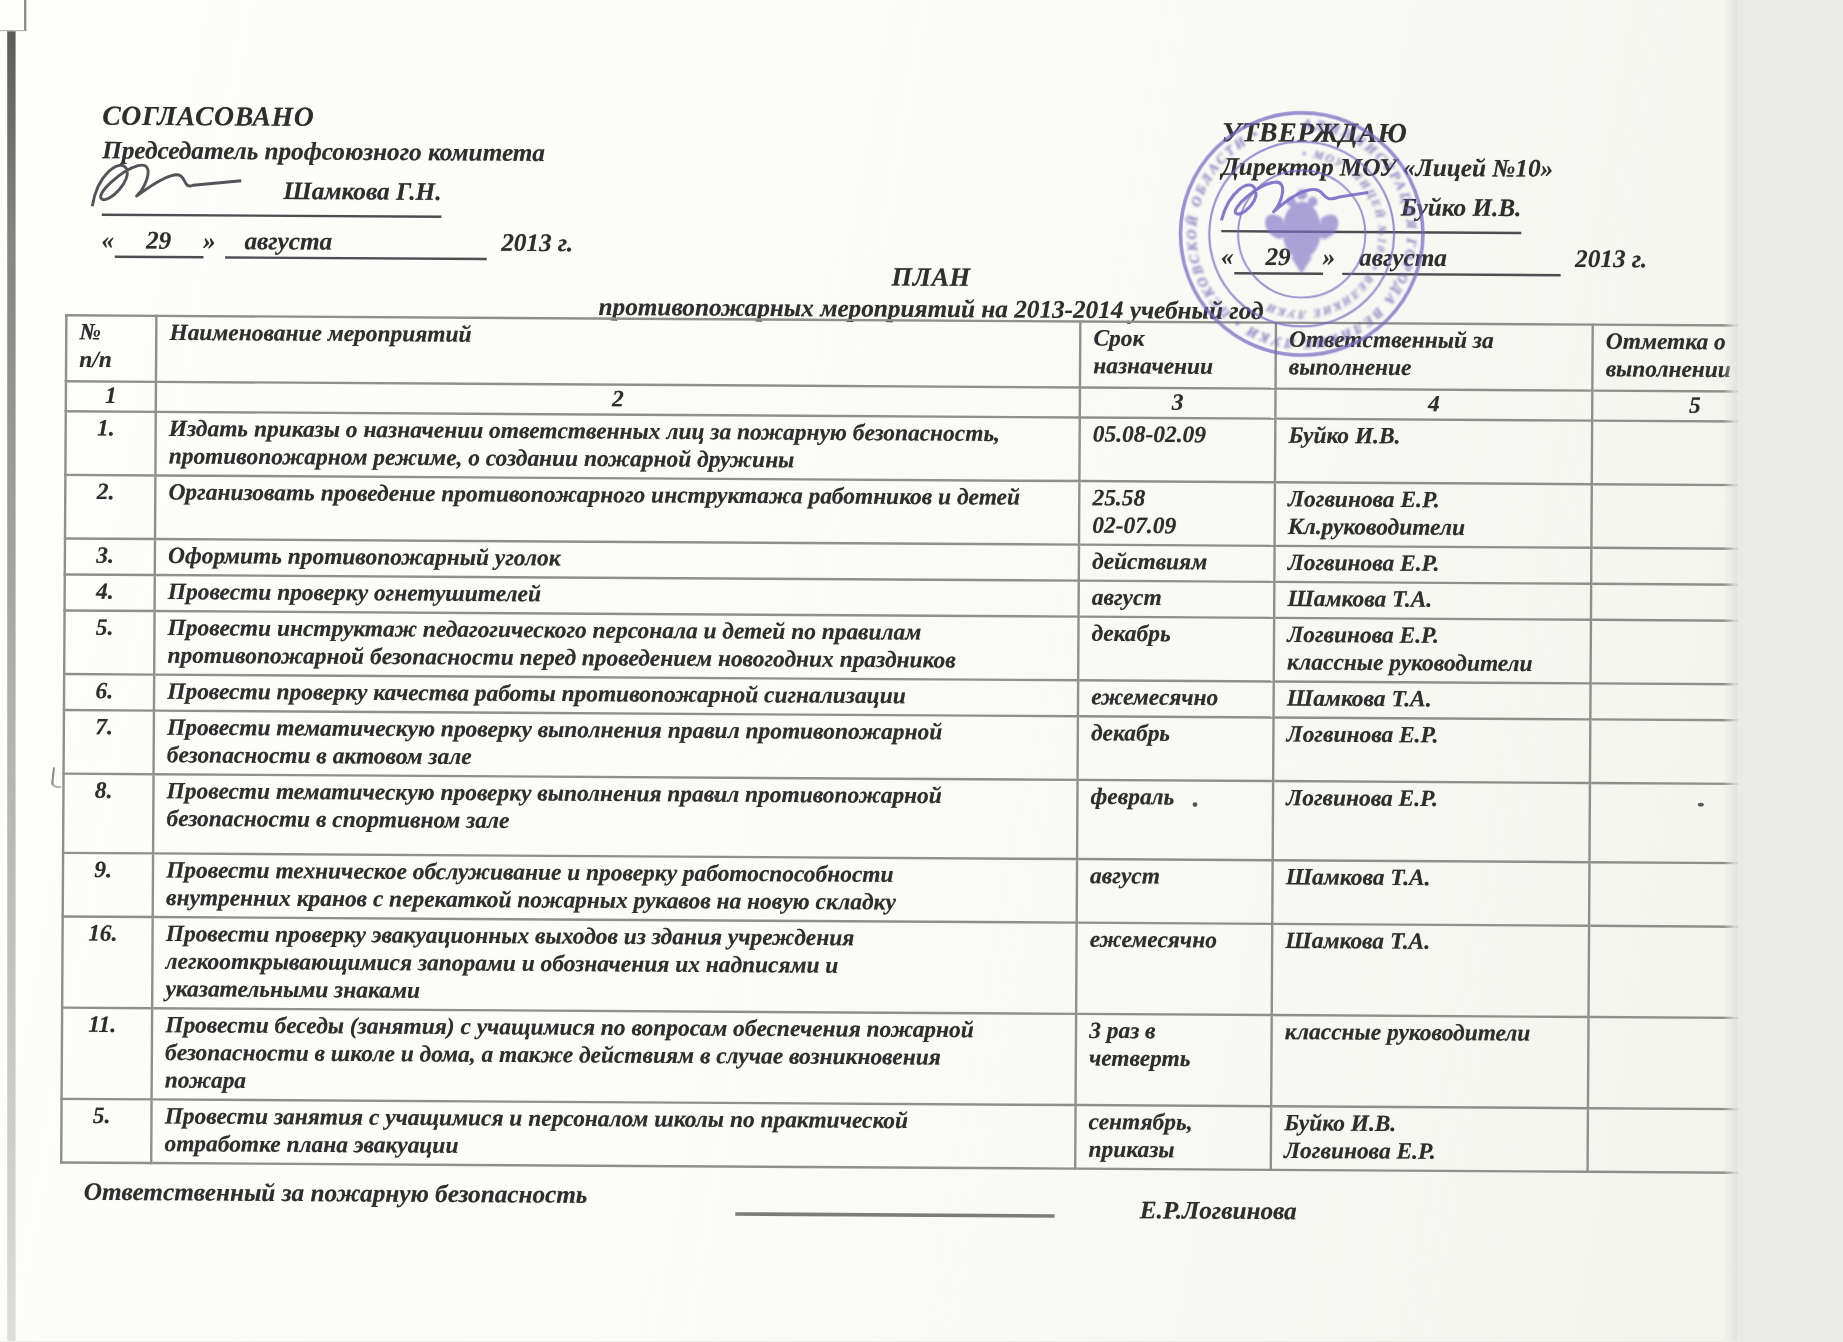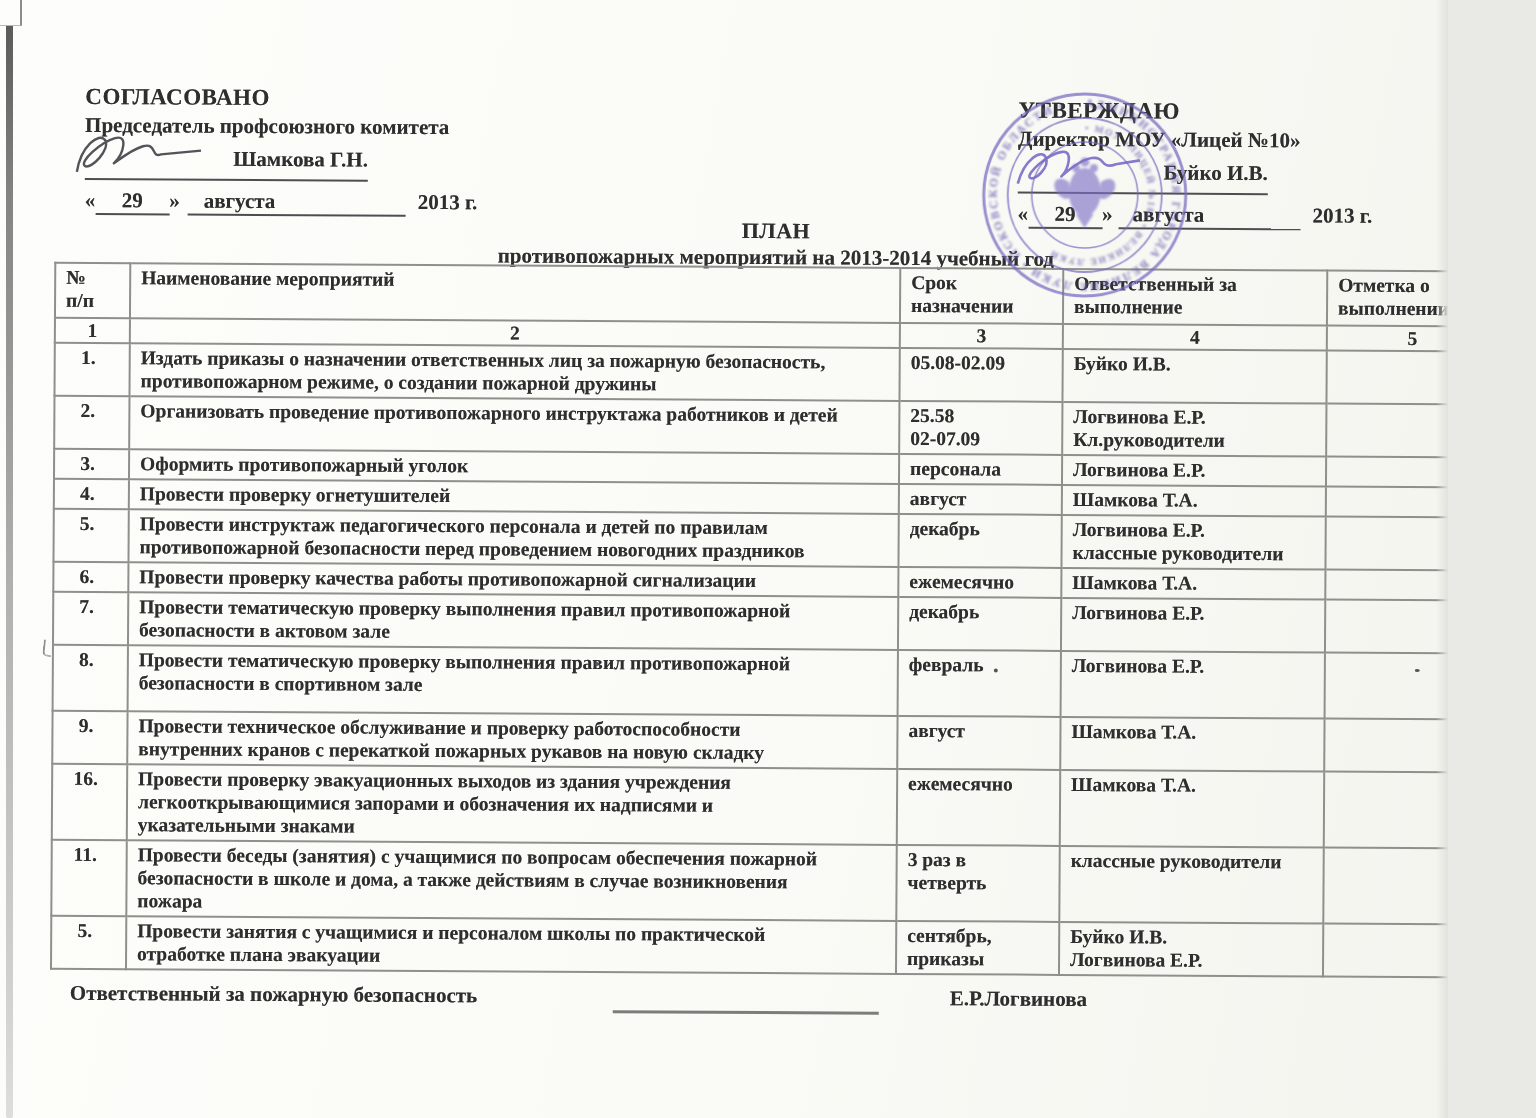--- a/index.html
+++ b/index.html
@@ -5,20 +5,21 @@
   html,body{margin:0;padding:0;}
   body{
     width:1536px;height:1118px;overflow:hidden;
     background:#e9e9e5;
     font-family:"Liberation Serif","DejaVu Serif",serif;
   }
   .page{
     position:relative;width:1448px;height:1118px;overflow:hidden;
     background:linear-gradient(100deg,#fdfdfb 0%,#fafaf6 55%,#f4f4ef 100%);
     color:#2e2e2e;
+    font-style:italic;
   }
   .sheet{
     position:absolute;inset:0;
     transform:rotate(0.35deg);
     transform-origin:100px 150px;
     text-shadow:0 0 0.6px rgba(46,46,46,0.55);
   }
   
   .edge-strip{
     position:absolute;left:6px;top:24px;bottom:0;width:7px;
@@ -76,21 +77,21 @@
     white-space:pre-line;text-align:left;font-weight:bold;
   }
   table.plan tr.hdr th{height:48px;}
   table.plan tr.numline td{text-align:center;padding:0;line-height:23px;height:23px;}
   table.plan td.c-num{text-align:center;padding-left:2px;padding-right:10px;}
   table.plan tr.row-gap td{padding-bottom:16px;}
   
   .footer{position:absolute;left:0;top:981px;width:1536px;height:60px;font-size:21px;font-weight:bold;}
   .footer-label{position:absolute;left:75px;top:0;}
   .footer-line{position:absolute;left:618px;top:26px;width:266px;border-bottom:3px solid #7c7c7a;}
-  .footer-name{position:absolute;left:955px;top:0;}
+  .footer-name{position:absolute;left:955px;top:10px;}
   
   .speck{position:absolute;background:#55555a;border-radius:50%;z-index:3;}
   .speck1{left:598px;top:659px;width:4px;height:4px;}
   .speck2{left:997px;top:663px;width:4px;height:4px;}
   .speck3{left:1418px;top:661px;width:5px;height:3px;}
   .mark8{
     position:absolute;left:46px;top:640px;width:7px;height:15px;z-index:3;
     border-left:2px solid #6a6a70;border-bottom:2px solid #9a9aa0;
     border-radius:0 0 0 5px;transform:rotate(6deg);opacity:.75;
   }
@@ -204,21 +205,21 @@
             <td class="c-act">Организовать проведение противопожарного инструктажа работников и детей</td>
             <td class="c-term">25.58
 02-07.09</td>
             <td class="c-resp">Логвинова Е.Р.
 Кл.руководители</td>
             <td class="c-mark"></td>
           </tr>
           <tr>
             <td class="c-num">3.</td>
             <td class="c-act">Оформить противопожарный уголок</td>
-            <td class="c-term">персонала</td>
+            <td class="c-term">действиям</td>
             <td class="c-resp">Логвинова Е.Р.</td>
             <td class="c-mark"></td>
           </tr>
           <tr>
             <td class="c-num">4.</td>
             <td class="c-act">Провести проверку огнетушителей</td>
             <td class="c-term">август</td>
             <td class="c-resp">Шамкова Т.А.</td>
             <td class="c-mark"></td>
           </tr>

